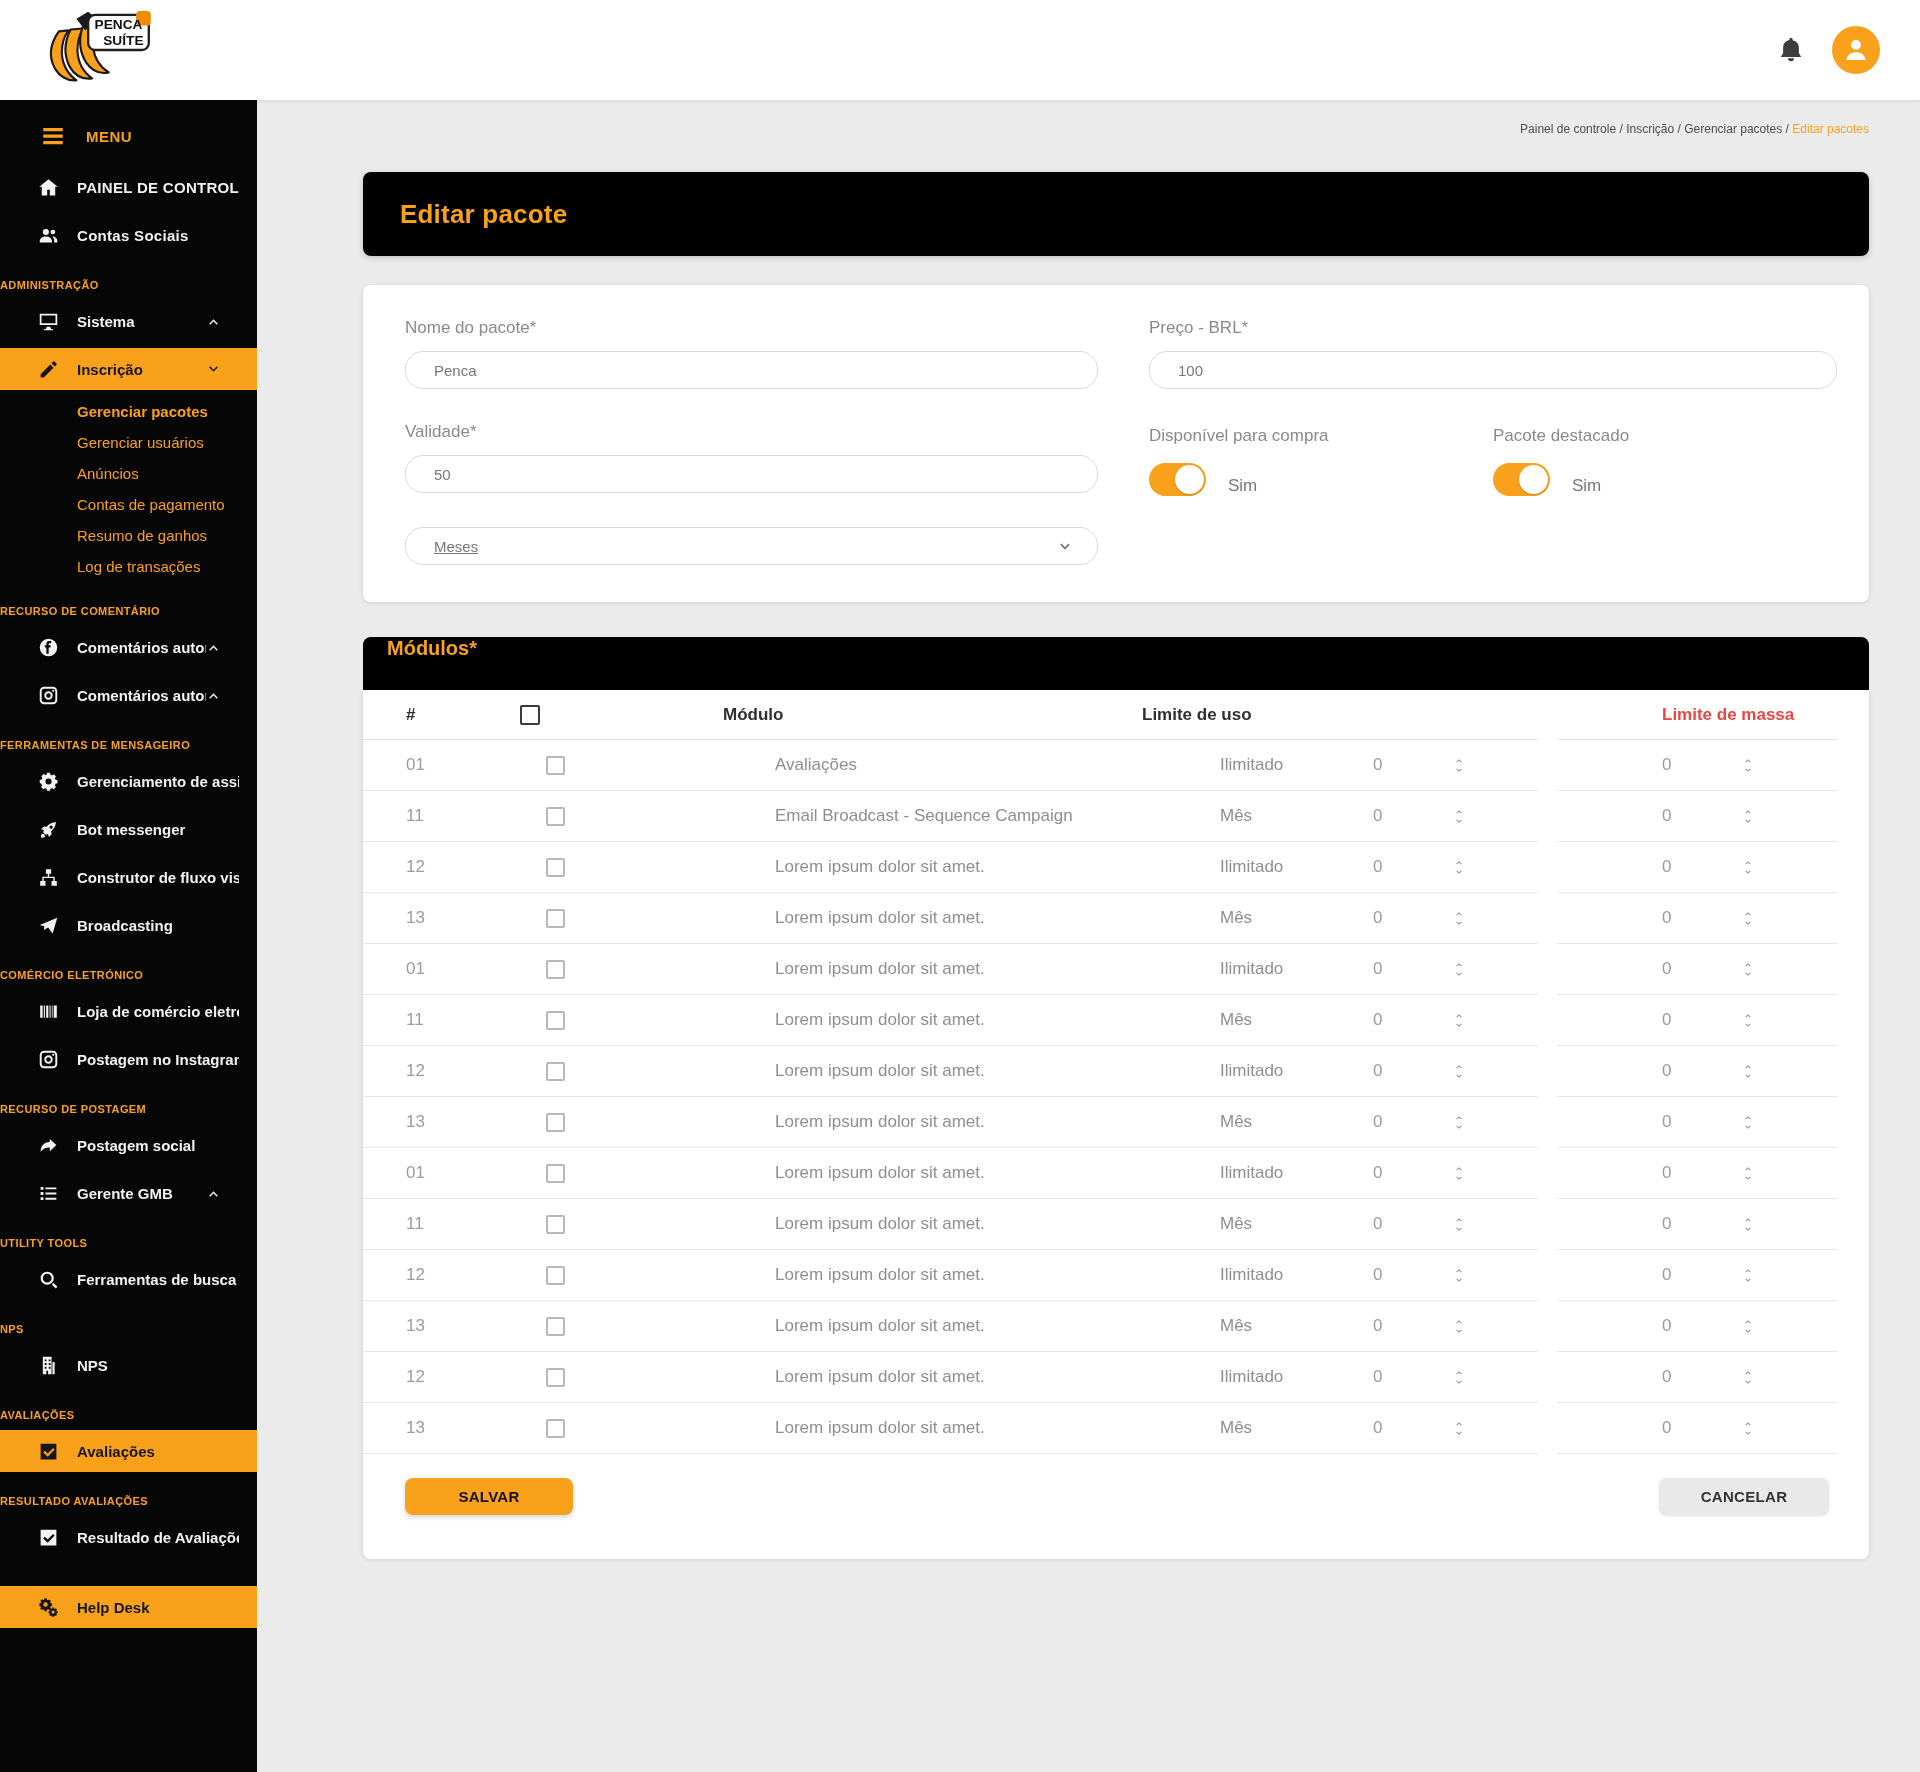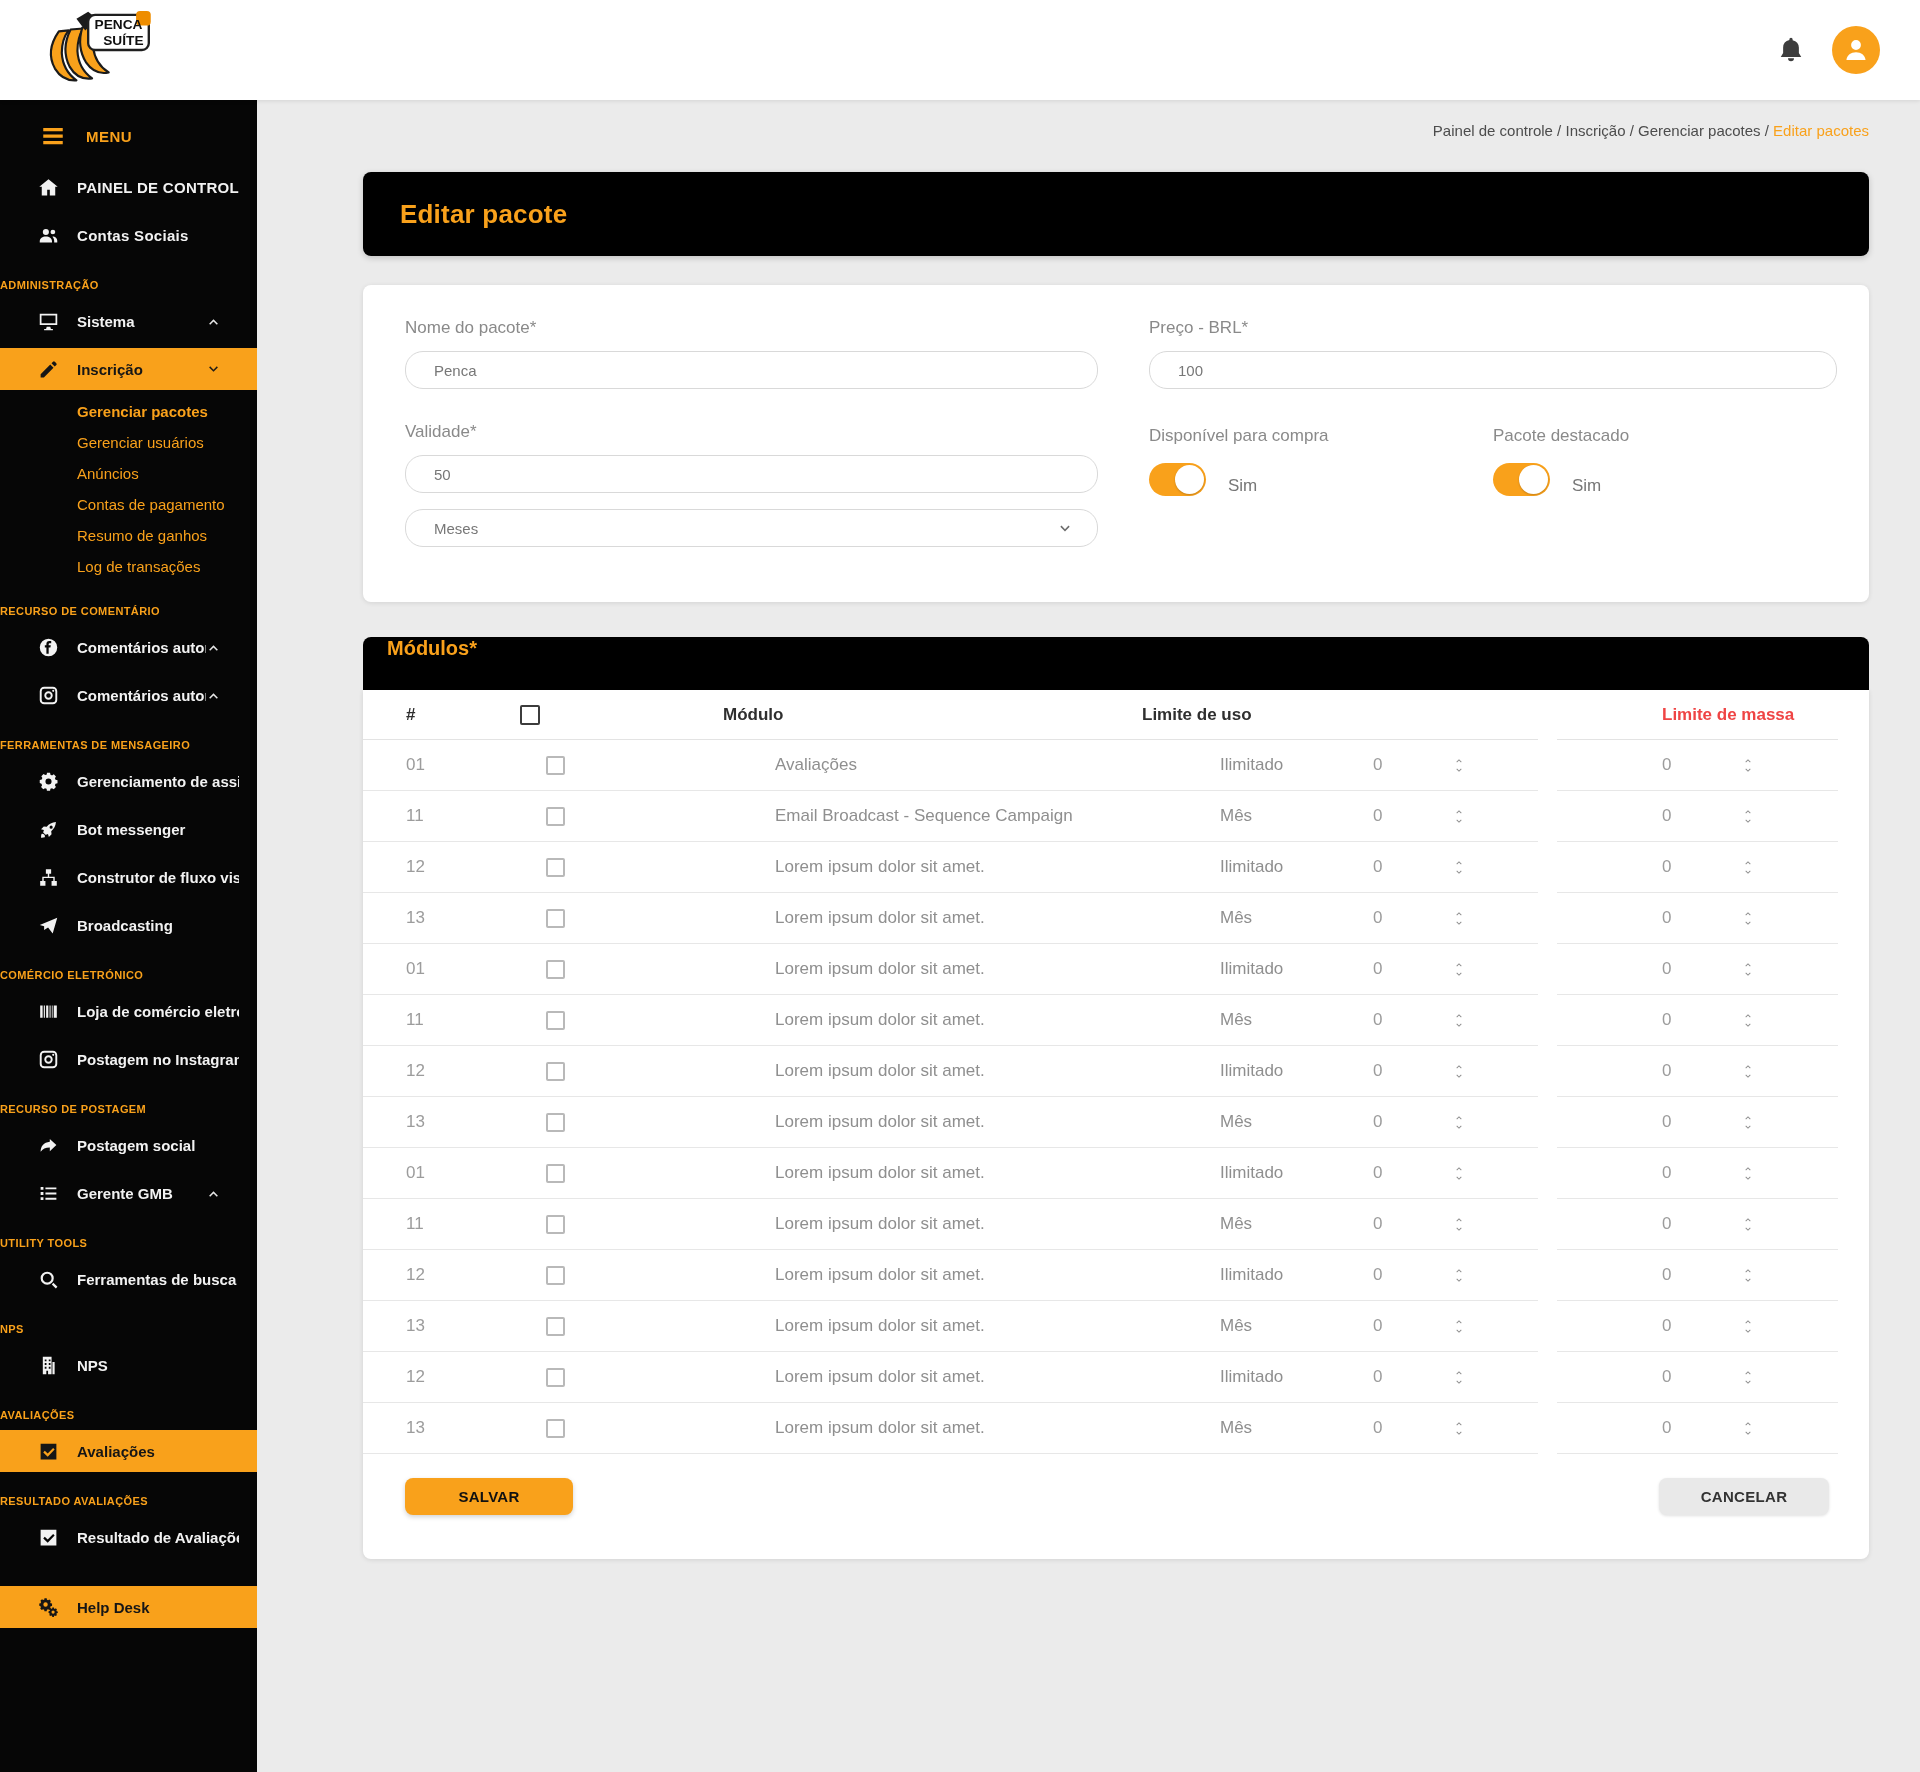--- a/index.html
+++ b/index.html
@@ -37,38 +37,38 @@
   .side-item.helpdesk { margin-top:28px; }
   .side-section { margin:20px 0 6px; height:18px;
     font-size:11px; font-weight:bold; letter-spacing:.4px; color:var(--accent); display:flex; align-items:center; }
   .side-sub { height:31px; display:flex; align-items:center; padding-left:77px;
     font-size:15px; color:var(--accent); cursor:pointer; }
   .side-sub.bold { font-weight:bold; }
 
   
   .main { position:absolute; left:257px; top:100px; right:0; bottom:0; }
   .content { position:absolute; left:106px; right:51px; top:0; }
-  .breadcrumb { margin-top:22px; height:20px; text-align:right; font-size:15px; color:#4c4c4c; }
+  .breadcrumb { margin-top:22px; height:20px; text-align:right; font-size:12px; color:#4c4c4c; }
   .breadcrumb .crumb { cursor:pointer; }
   .breadcrumb .current { color:var(--accent); }
 
   .title-bar { margin-top:30px; height:84px; background:#000; border-radius:8px;
     display:flex; align-items:center; padding-left:37px; box-shadow:0 2px 6px rgba(0,0,0,.18); }
   .title-bar h1 { color:var(--accent); font-size:26px; font-weight:bold; letter-spacing:.2px; }
 
   .card { background:#fff; border-radius:8px; box-shadow:0 1px 5px rgba(0,0,0,.10); }
   .form-card { margin-top:29px; height:317px; padding:33px 42px 0 42px;
     display:grid; grid-template-columns:693px 688px; column-gap:51px; }
   .f-label { font-size:17px; color:#8a8a8a; height:22px; }
   .f-input { margin-top:11px; height:38px; border:1px solid #d9d9d9; border-radius:18px;
     display:flex; align-items:center; padding:0 28px; font-size:15px; color:#777; background:#fff; }
   .f-select { position:relative; cursor:pointer; }
   .f-select .chev { position:absolute; right:24px; top:11px; width:16px; height:16px; color:#6d6d6d; }
   .lab2 { margin-top:33px; }
-  .sel-gap { margin-top:16px; }
+  .sel-gap { margin-top:34px;text-decoration:underline; }
   .toggles { display:flex; margin-top:37px; }
   .tgl-group { width:420px; }
   .tgl-row { display:flex; align-items:flex-end; margin-top:15px; }
   .toggle { width:57px; height:33px; border-radius:17px; background:var(--accent); position:relative; cursor:pointer; }
   .toggle .knob { position:absolute; top:2px; left:26px; width:29px; height:29px; border-radius:50%;
     background:#fff; box-shadow:0 1px 2px rgba(0,0,0,.2); }
   .tgl-state { margin-left:22px; font-size:17px; color:#777; }
 
   
   .modules-wrap { margin-top:35px; }

